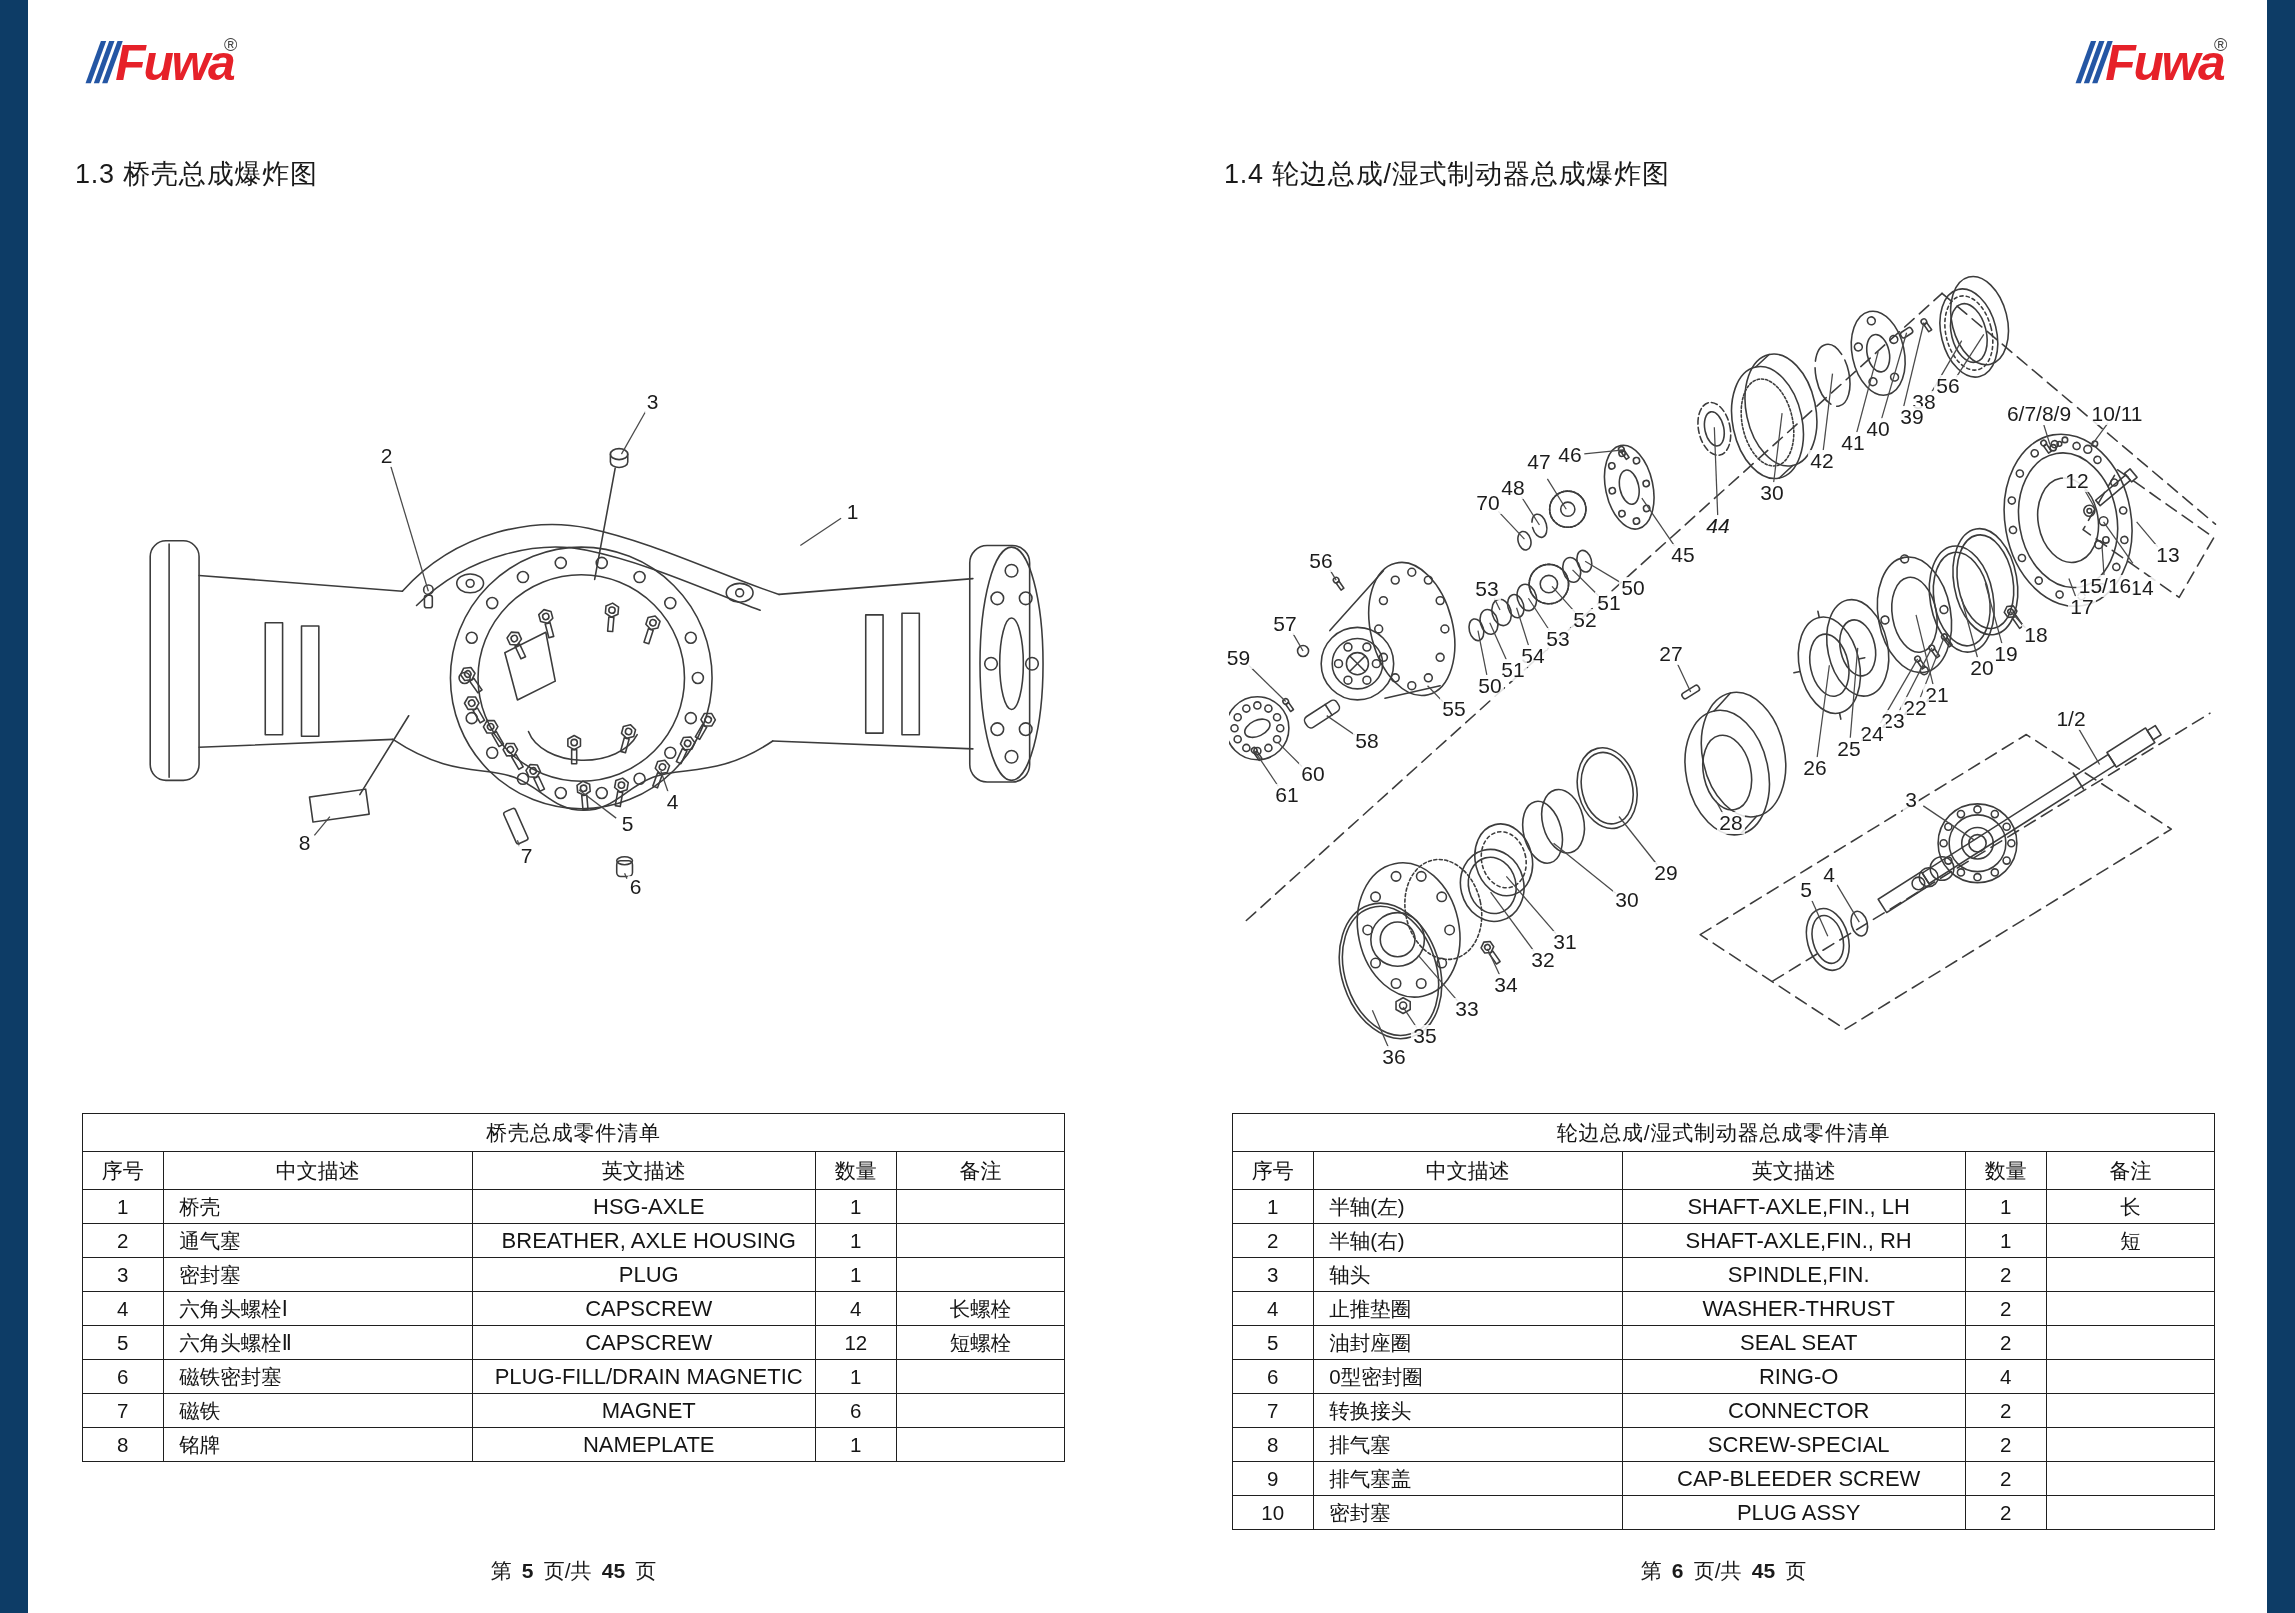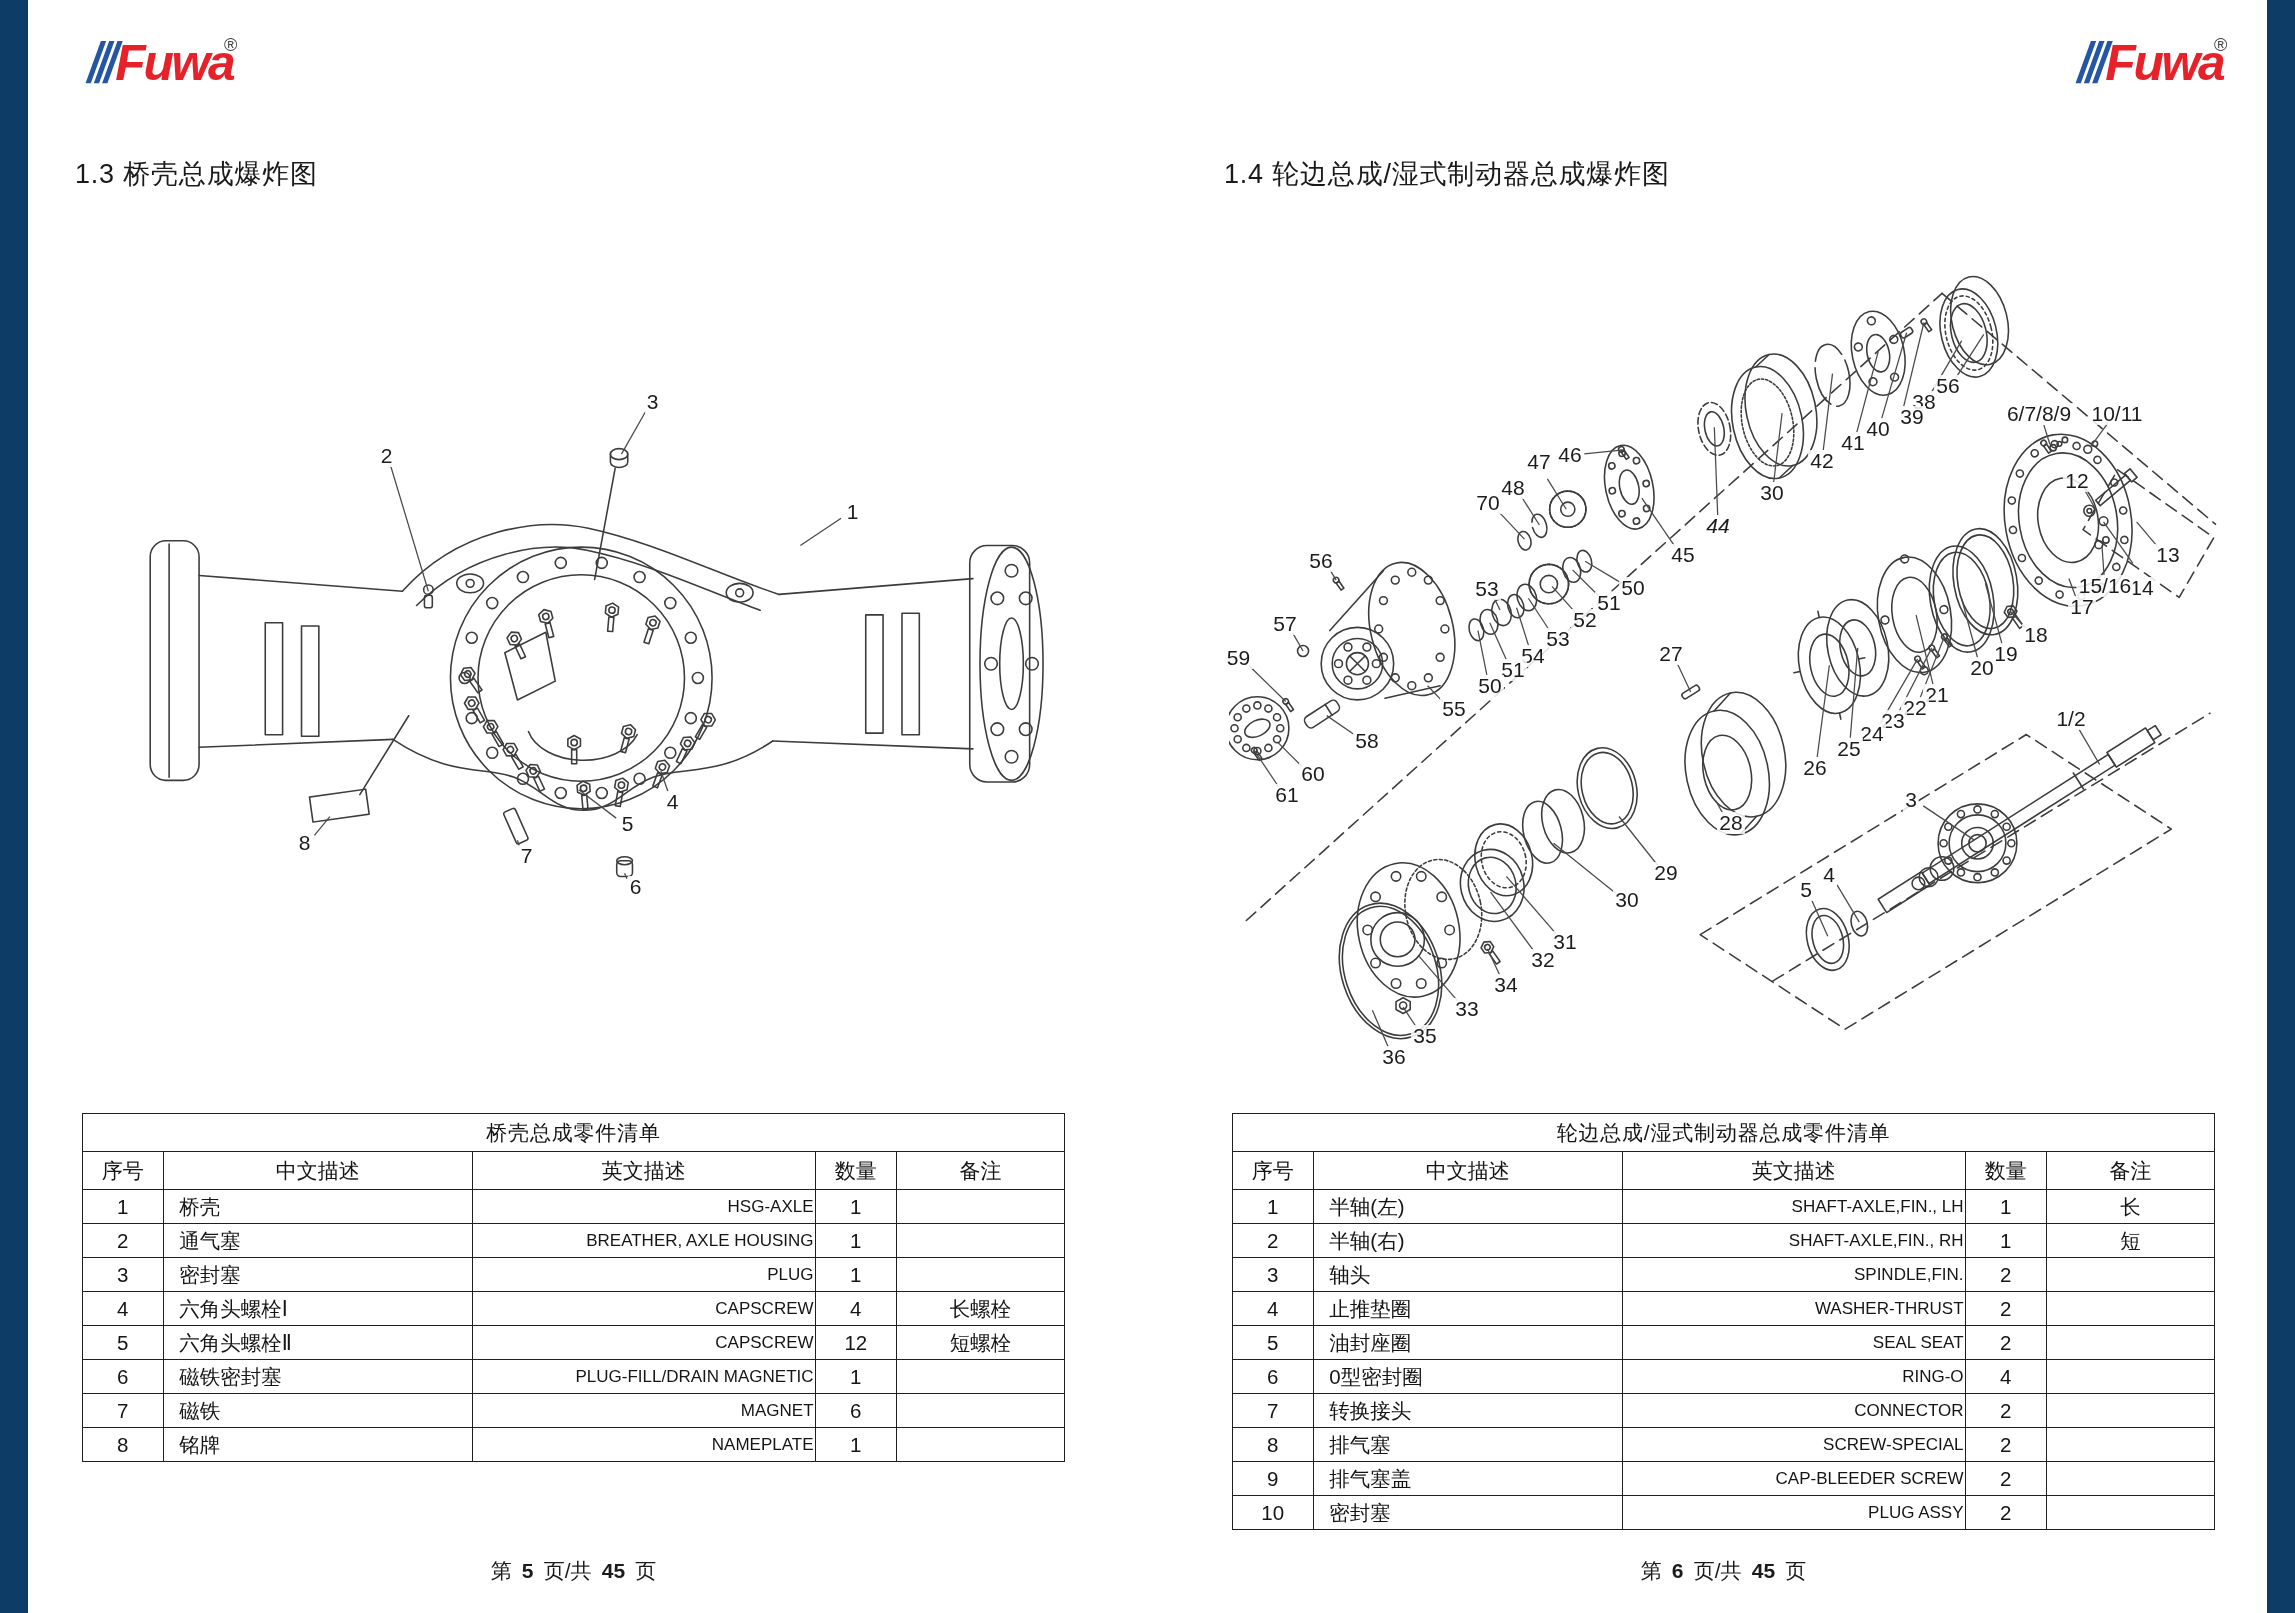--- a/index.html
+++ b/index.html
@@ -44,21 +44,21 @@
     font-size:20.5px;color:#151515;
   }
   .parts-table .t-title{height:35px;font-size:21px;text-align:center;letter-spacing:0.8px;}
   .parts-table thead tr:nth-child(2) th{height:35px;text-align:center;font-size:21px;}
   .parts-table tbody tr{height:34px;}
   .parts-table col.c0{width:8.2%;} .parts-table col.c1{width:31.5%;}
   .parts-table col.c2{width:34.9%;} .parts-table col.c3{width:8.3%;}
   .parts-table col.c4{width:17.1%;}
   .parts-table td.col0,.parts-table td.col3,.parts-table td.col4{text-align:center;}
   .parts-table td.col1{text-align:left;padding-left:15.8px;}
-  .parts-table td.col2{text-align:right;padding-left:11px;font-size:17px;}
+  .parts-table td.col2{text-align:center;padding-left:11px;font-size:22px;}
 
   .footer{
     position:absolute;width:983px;top:1557px;display:flex;justify-content:center;
     align-items:baseline;gap:10.2px;font-size:21px;color:#1a1a1a;
   }
   .footer.l{left:82px;} .footer.r{left:1232px;}
   .footer b{font-weight:bold;}
 </style>
 </head>
 <body>

